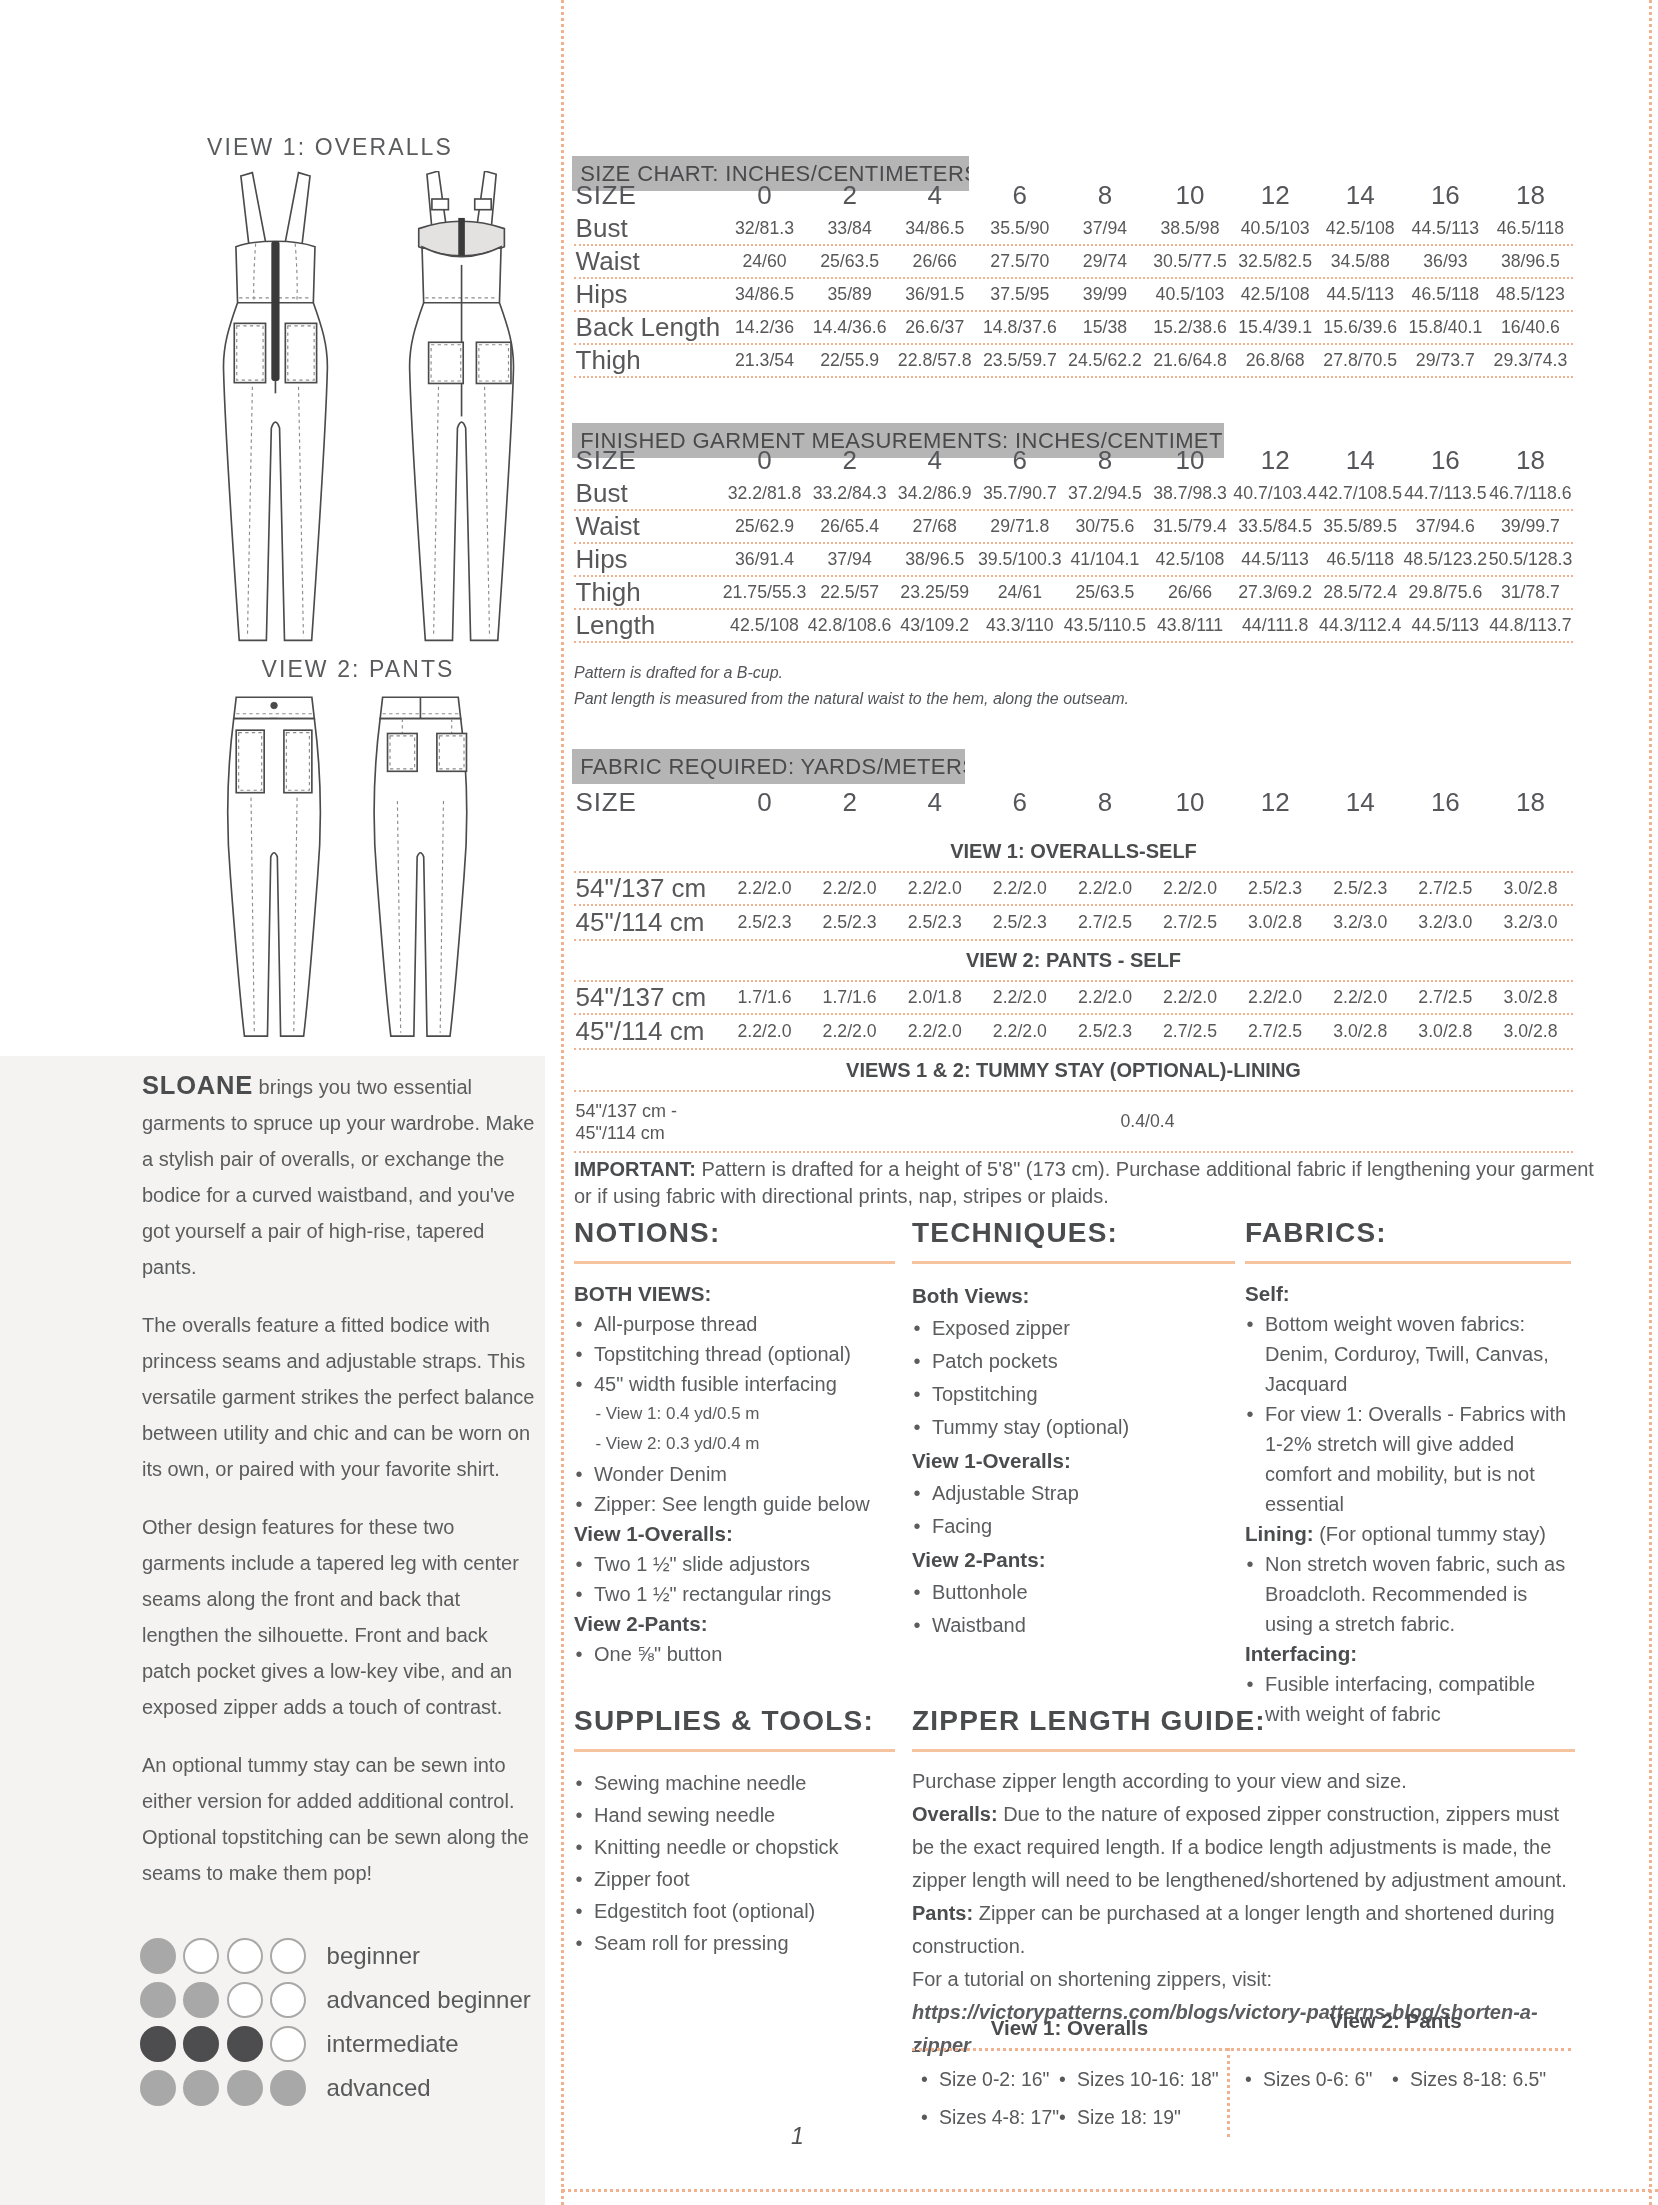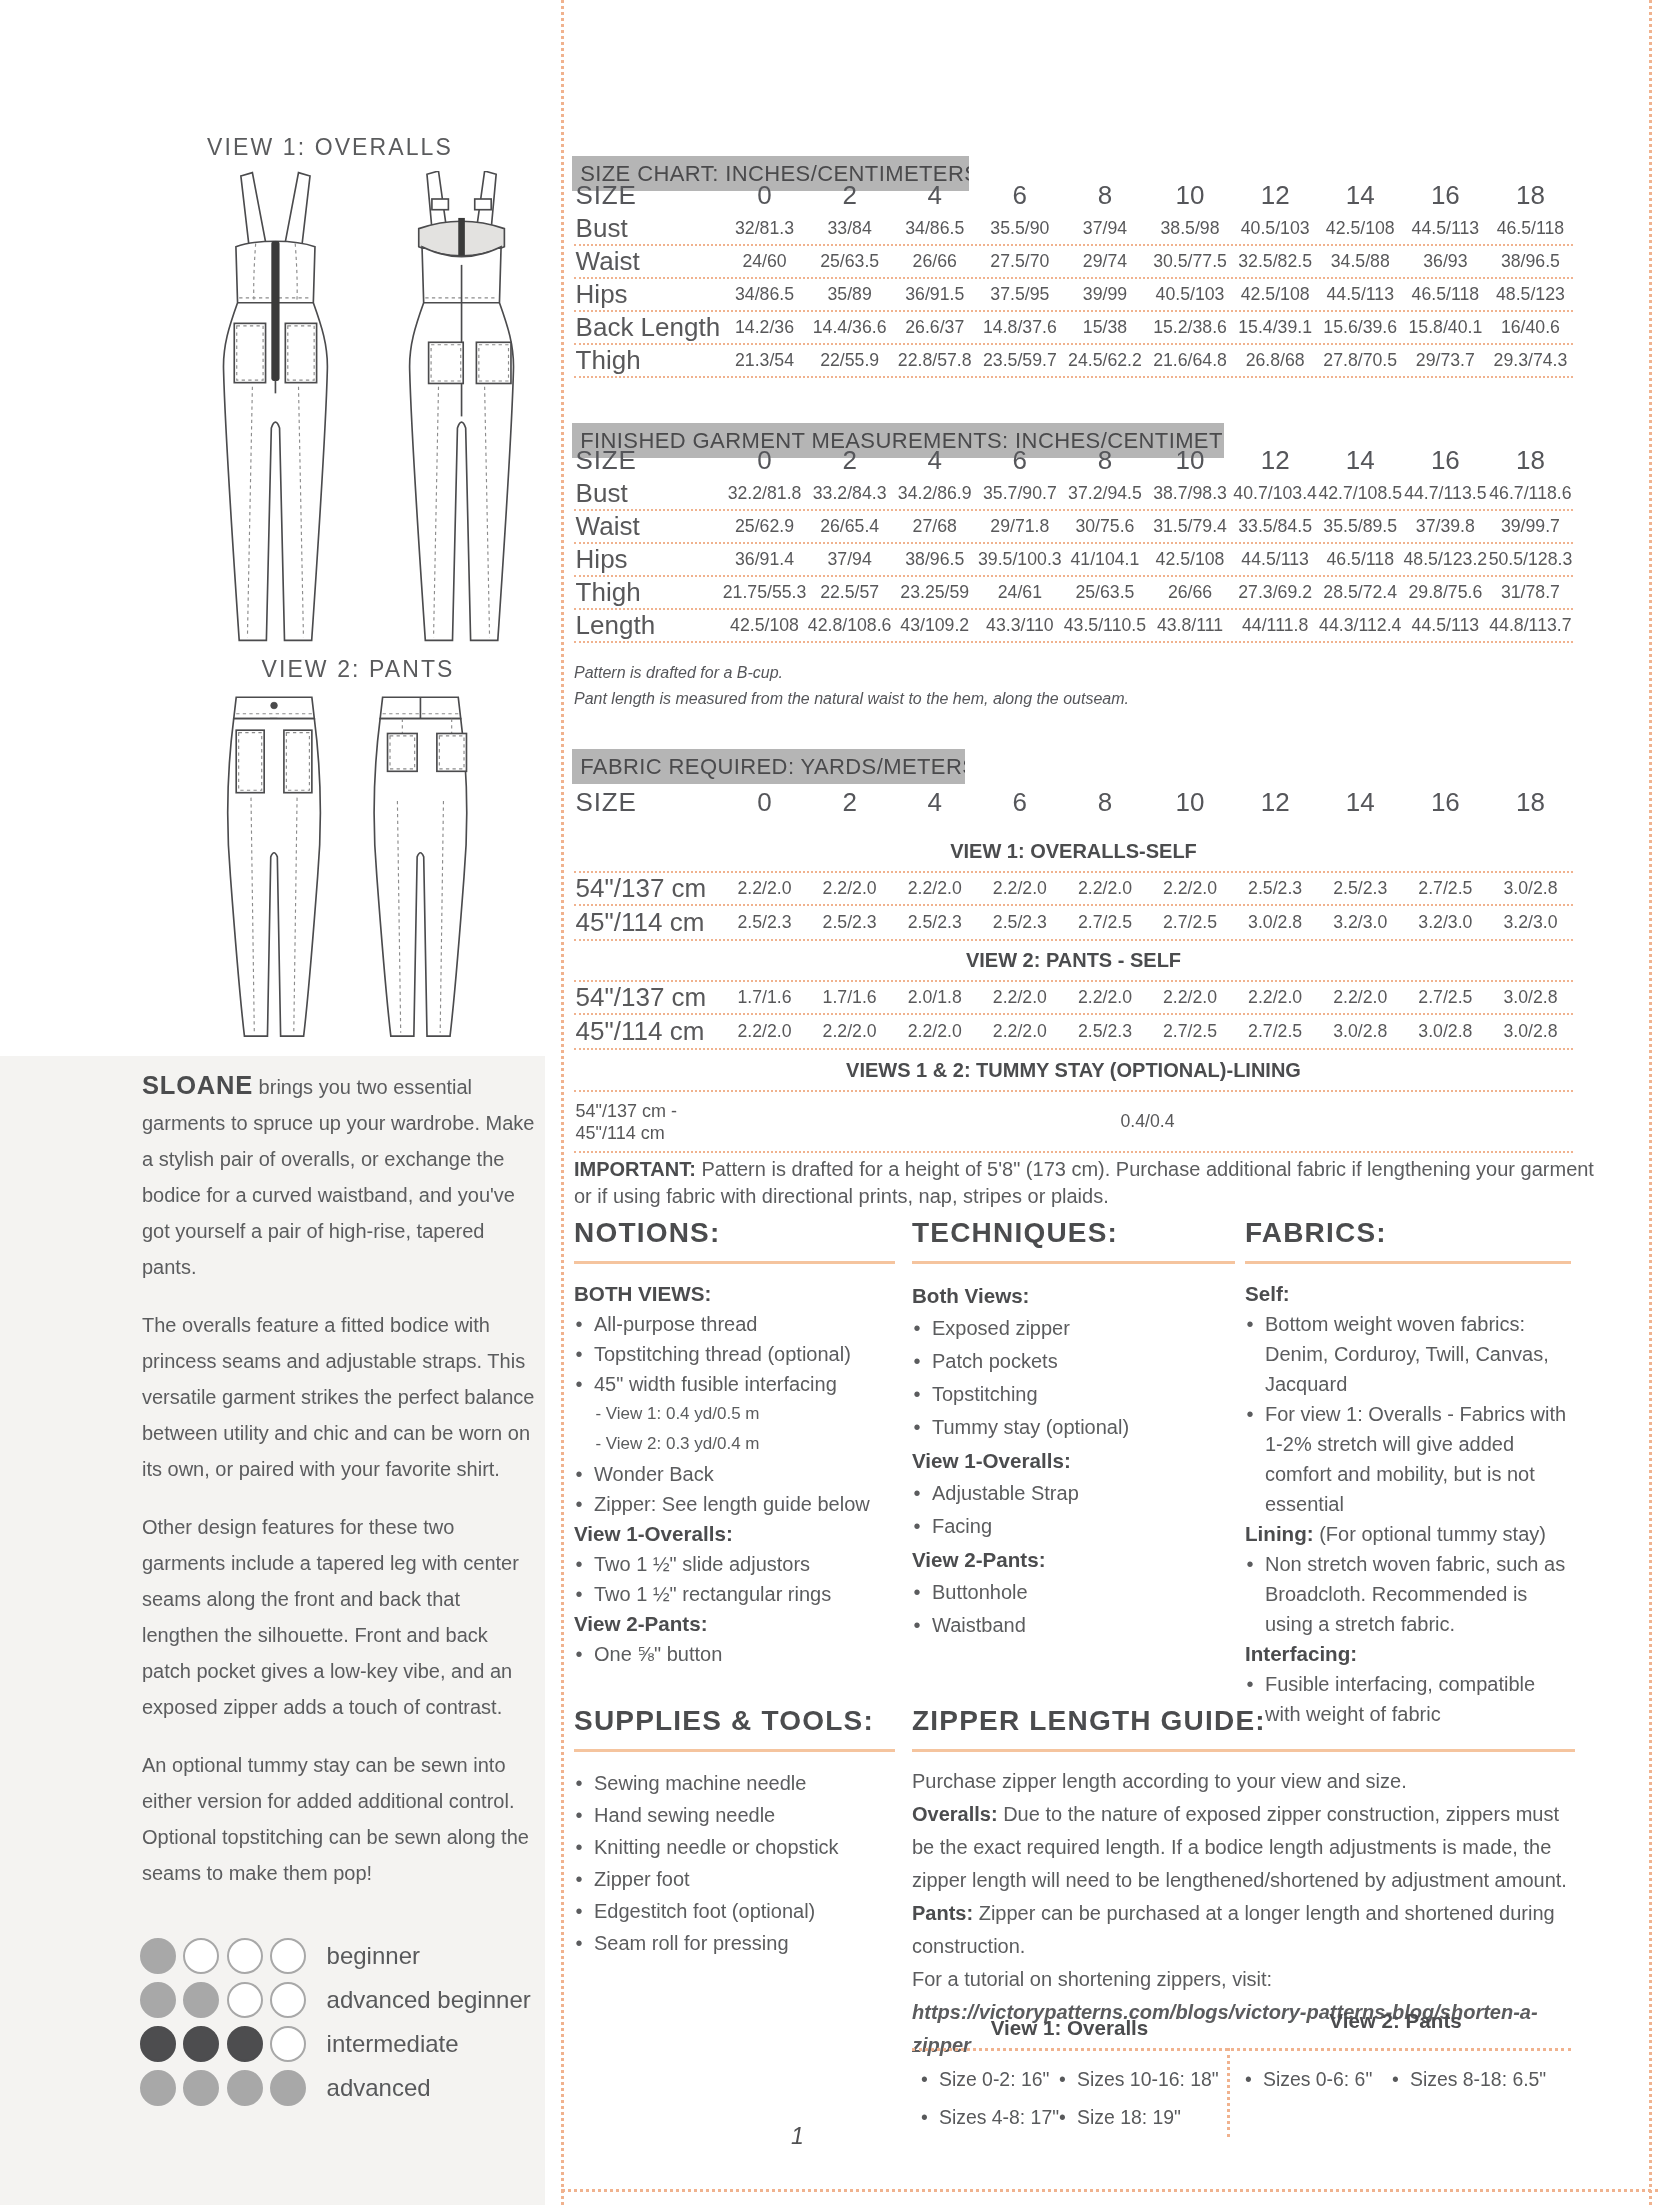--- a/index.html
+++ b/index.html
@@ -315,21 +315,21 @@
       <div class="mrow mdata">
         <div class="mlabel">Waist</div>
         <div class="mcell">25/62.9</div>
         <div class="mcell">26/65.4</div>
         <div class="mcell">27/68</div>
         <div class="mcell">29/71.8</div>
         <div class="mcell">30/75.6</div>
         <div class="mcell">31.5/79.4</div>
         <div class="mcell">33.5/84.5</div>
         <div class="mcell">35.5/89.5</div>
-        <div class="mcell">37/39.8</div>
+        <div class="mcell">37/94.6</div>
         <div class="mcell">39/99.7</div>
       </div>
       <div class="mrow mdata">
         <div class="mlabel">Hips</div>
         <div class="mcell">36/91.4</div>
         <div class="mcell">37/94</div>
         <div class="mcell">38/96.5</div>
         <div class="mcell">39.5/100.3</div>
         <div class="mcell">41/104.1</div>
         <div class="mcell">42.5/108</div>
@@ -467,21 +467,21 @@
           <span>Topstitching thread (optional)</span>
         </div>
         <div class="li-b">
           <span class="dot">•</span>
           <span>45" width fusible interfacing</span>
         </div>
         <div class="li-s">- View 1: 0.4 yd/0.5 m</div>
         <div class="li-s">- View 2: 0.3 yd/0.4 m</div>
         <div class="li-b">
           <span class="dot">•</span>
-          <span>Wonder Back</span>
+          <span>Wonder Denim</span>
         </div>
         <div class="li-b">
           <span class="dot">•</span>
           <span>Zipper: See length guide below</span>
         </div>
         <div class="li-h">View 1-Overalls:</div>
         <div class="li-b">
           <span class="dot">•</span>
           <span>Two 1 ½" slide adjustors</span>
         </div>

